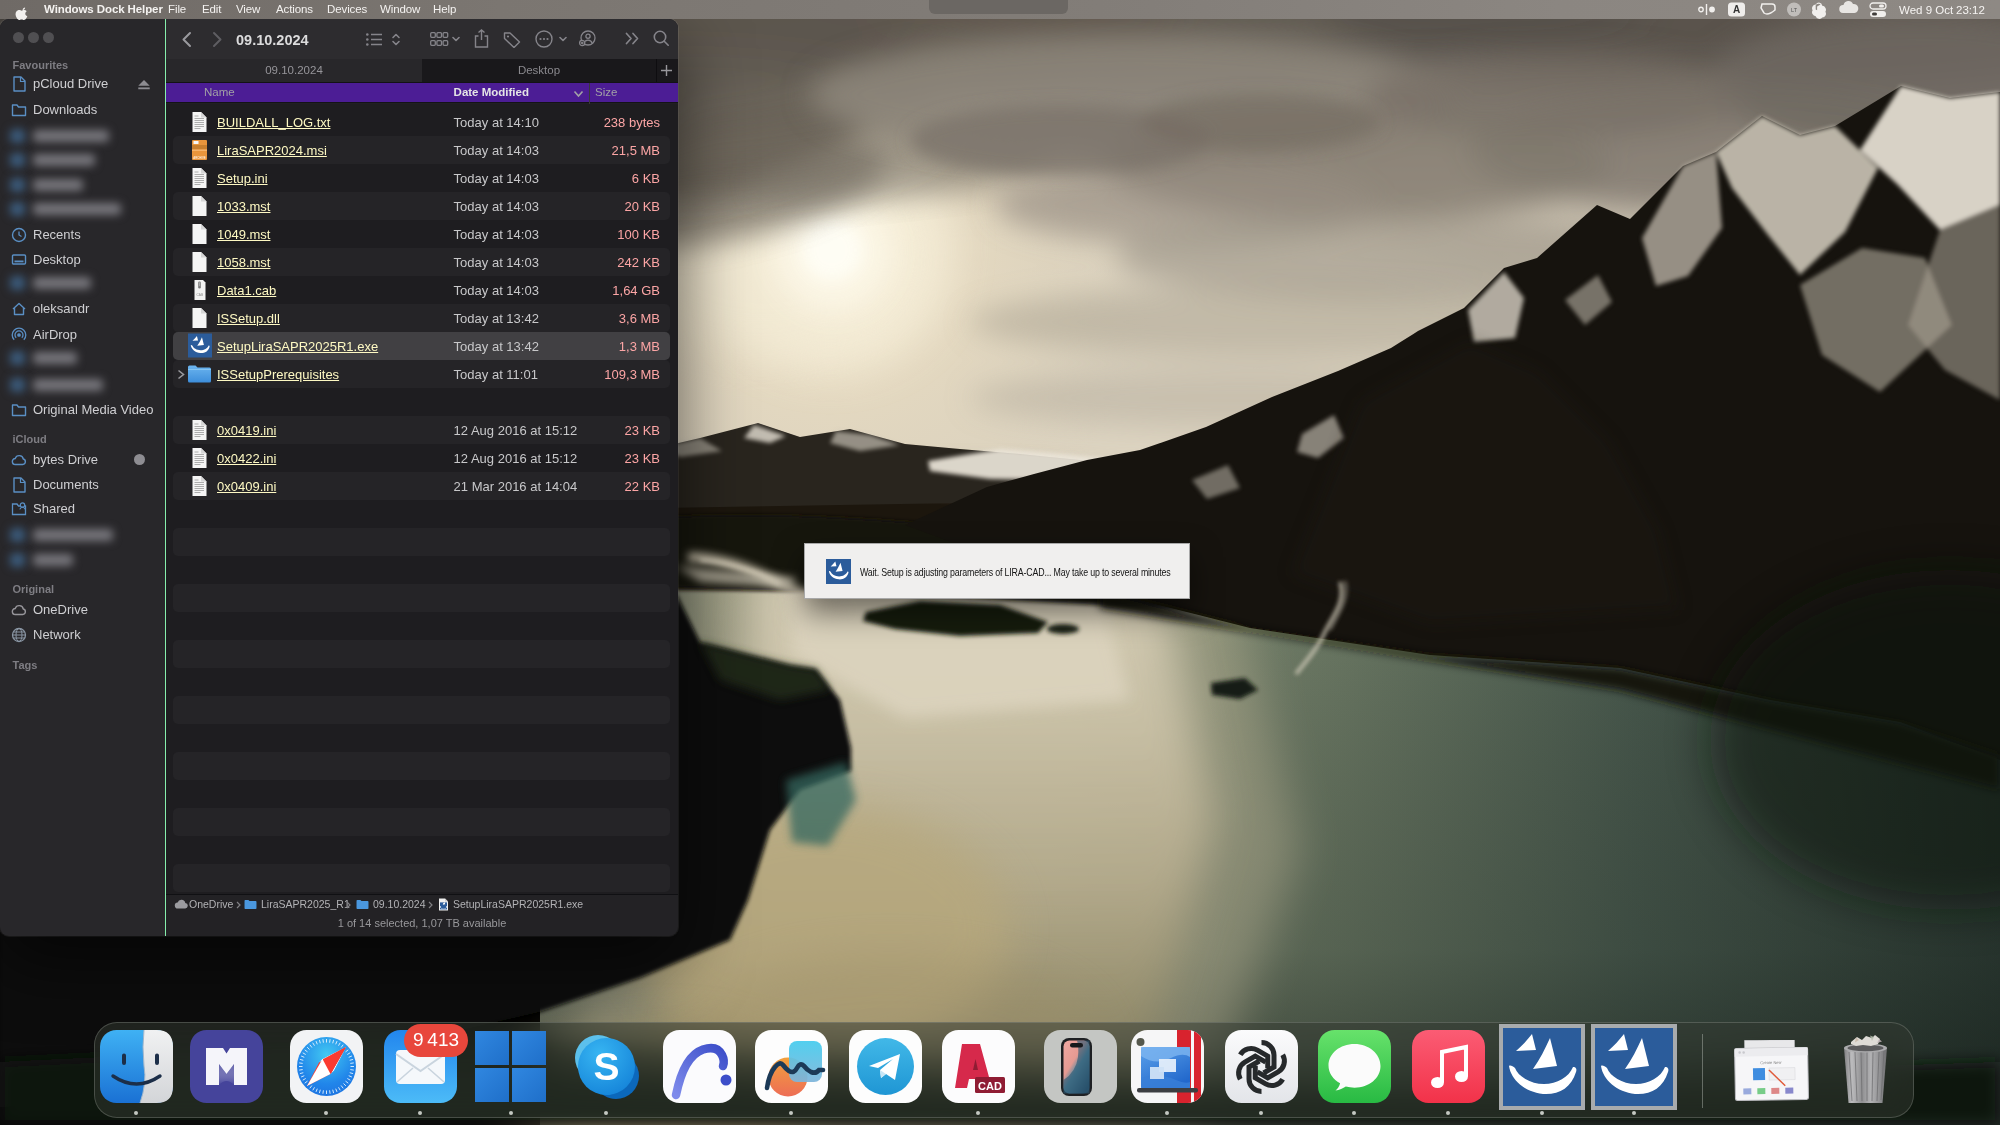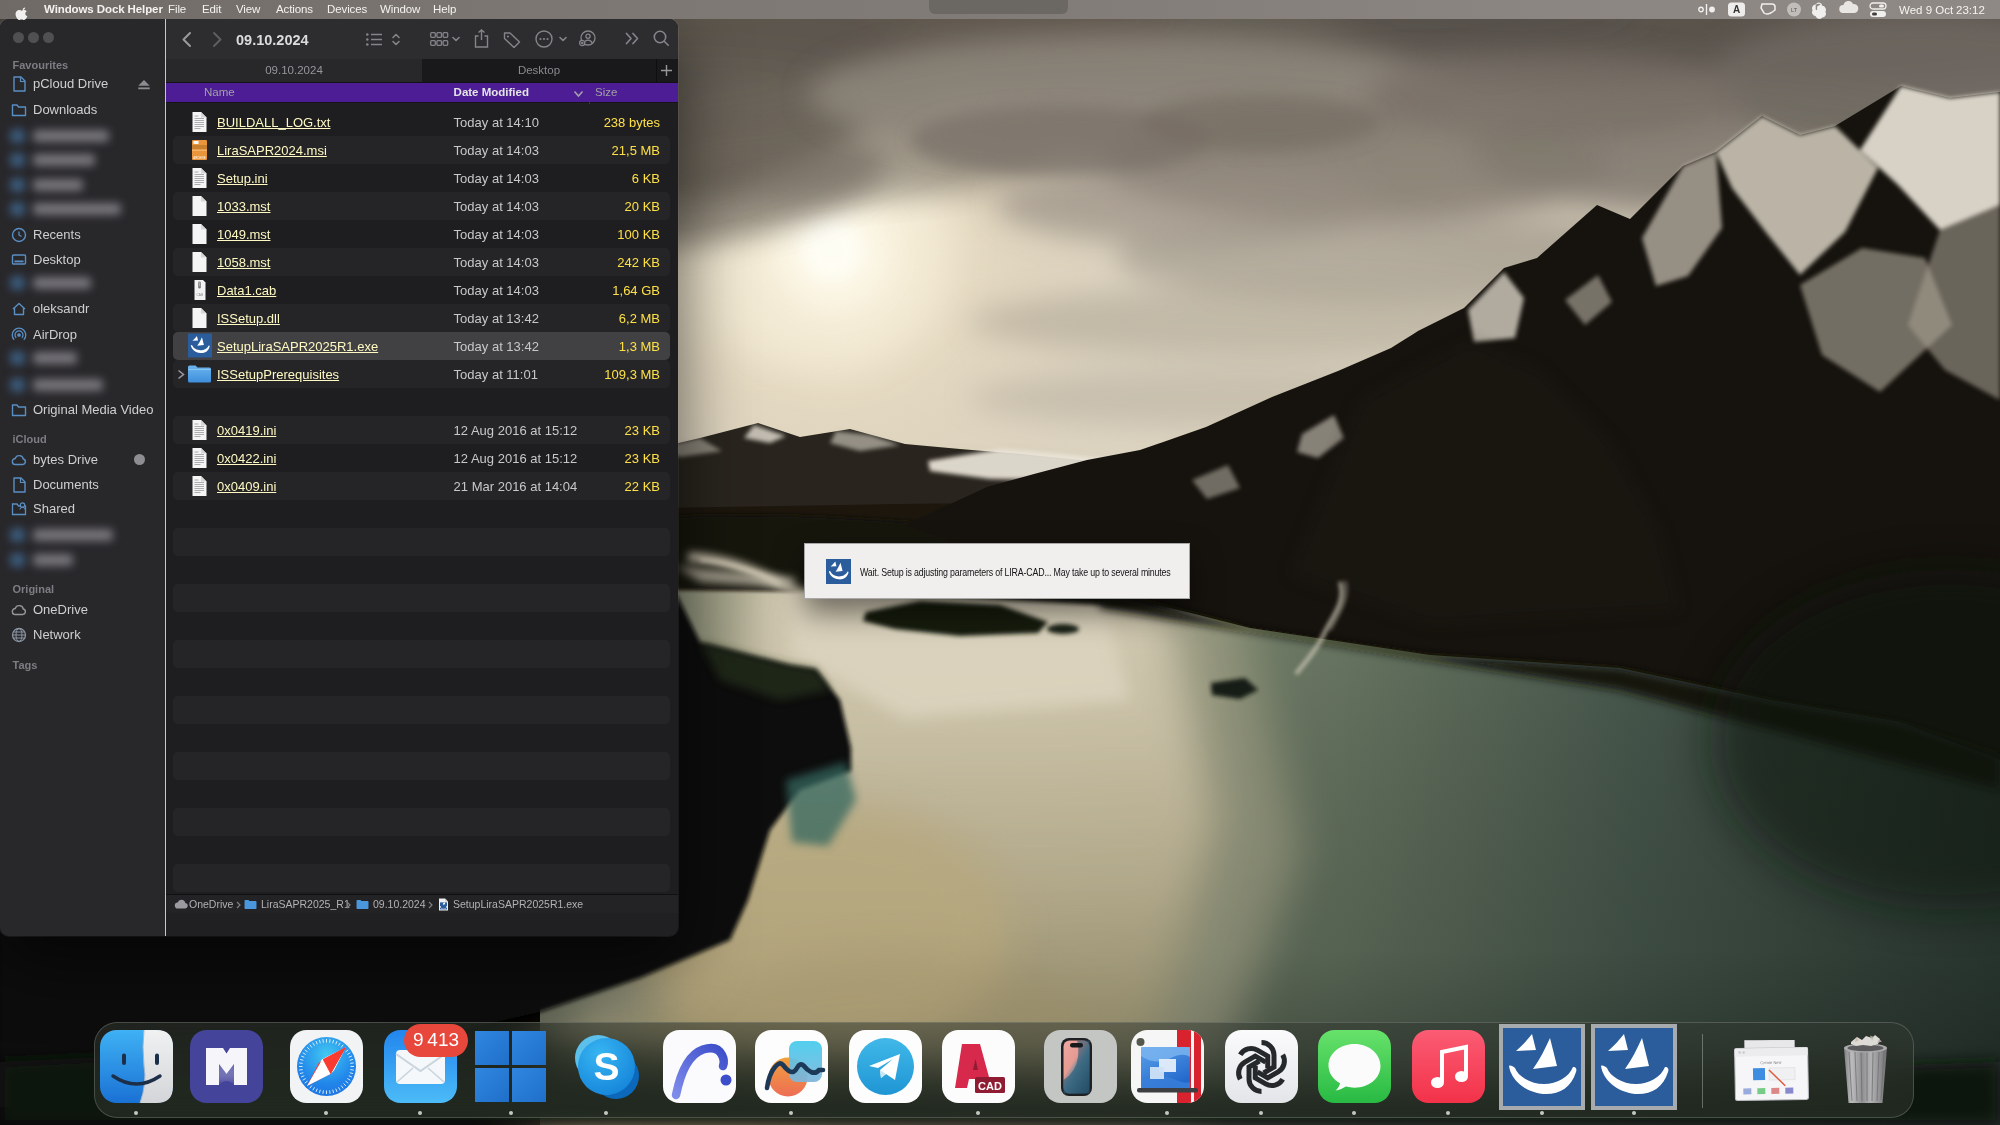--- a/index.html
+++ b/index.html
@@ -30,21 +30,21 @@
   .tab2 { position:absolute; left:257px; top:0; width:232px; height:23px; background:#19181b; color:#8a898e;
      font-size:11.5px; text-align:center; line-height:23px; }
   #hdr { position:absolute; left:166px; top:63px; width:512px; height:21px; background:#4c1d95;
      border-top:1px solid #131216; border-bottom:1px solid #141317; font-size:11.5px; color:#a2a1a6; }
   #rows { position:absolute; left:166px; top:85px; width:512px; height:790px; background:#1e1d20; }
   .row { position:absolute; left:7px; width:497px; height:28px; border-radius:5px; }
   .rlight { background:#252427; }
   .rsel { background:#414043; }
   .rname { position:absolute; left:44px; top:7px; font-size:13px; color:#fef9c3; white-space:nowrap;text-decoration:underline; }
   .rdate { position:absolute; left:280.6px; top:7px; font-size:13px; color:#c8c8ca; }
-  .rsize { position:absolute; right:10px; top:7px; font-size:13px; color:#fde047;margin-left:40px; }
+  .rsize { position:absolute; right:10px; top:7px; font-size:13px; color:#fca5a5;margin-left:40px; }
   .ric { position:absolute; left:16.5px; top:3px; width:19px; height:22px; }
   #pathbar { position:absolute; left:166px; bottom:23px; width:512px; height:19px; border-top:1px solid #101013;
      background:#232225; font-size:10.5px; color:#b2b2b5; }
   #statusbar { position:absolute; left:166px; bottom:0; width:512px; height:23px; background:#232225;
      font-size:11px; color:#98989b; text-align:center; line-height:20px; }
   .pbit { position:absolute; top:2px; white-space:nowrap; }
   
   #dialog { position:absolute; left:804px; top:543px; width:386px; height:56px; background:#f0efee;
      border:1px solid #a8a8a8; box-shadow:0 14px 30px rgba(0,0,0,.5); z-index:20; }
   #dialog .dtext { position:absolute; left:55px; top:22px; font-size:10.5px; color:#141414; white-space:nowrap; transform:scaleX(0.84); transform-origin:left center; letter-spacing:-0.2px; }
@@ -504,21 +504,21 @@
         <div class="rdate">Today at 14:03</div>
         <div class="rsize">1,64 GB</div>
       </div>
   <div class="row rlight" style="top:199.5px">
         <svg class="ric" viewBox="0 0 19 22">
           <path d="M2.5 1 H11 L16.5 6.5 V21 H2.5 Z" fill="#f5f5f5"></path>
           <path d="M11 1 L11 6.5 H16.5 Z" fill="#d6d6d6"></path>
         </svg>
         <div class="rname">ISSetup.dll</div>
         <div class="rdate">Today at 13:42</div>
-        <div class="rsize">6,2 MB</div>
+        <div class="rsize">3,6 MB</div>
       </div>
   <div class="row rsel" style="top:227.5px">
         <svg class="ric" style="left:15px;top:1.5px;width:24px;height:25px" viewBox="0 0 86 86">
           <rect width="86" height="86" fill="#2b5c9b"></rect>
           <path d="M 10,42 C 12,56 26,68 44,70 C 60,71 72,64 77,48 C 78,45 77,43 74,43 C 70,53 58,60 45,60 C 31,60 19,52 16,44 C 14,42 11,41 10,42 Z" fill="#fff"></path>
           <path d="M 32,9 C 27,15 22,21 16,26 L 36,25 Z" fill="#fff"></path>
           <path d="M 50,13 C 45,24 40,34 33,44 L 57,41 Z" fill="#fff"></path>
         </svg>
         <div class="rname">SetupLiraSAPR2025R1.exe</div>
         <div class="rdate">Today at 13:42</div>
@@ -610,20 +610,21 @@
       </svg>
   <svg class="pbit" style="left:272px;top:2.5px" width="11" height="13" viewBox="0 0 11 13">
         <path d="M1 .5h6l3 3v9H1z" fill="#f0f0f0"></path>
         <path d="M7 .5v3h3z" fill="#ccc"></path>
         <rect x="2" y="4.4" width="7" height="7" fill="#2b5c9b"></rect>
         <path d="M3 8.6 a2.7 1.5 0 1 0 5 0 l.8 -.5 a3.5 2.2 0 1 1 -6.6 0 z" fill="#fff"></path>
         <path d="M5.2 5.2 l1.6 -.9 .4 2 -2.4 .4z" fill="#fff"></path>
       </svg>
   <div class="pbit" style="left:287px;top:3px">SetupLiraSAPR2025R1.exe</div>
   </div>
+  <div id="statusbar">1 of 14 selected, 1,07 TB available</div>
 </div>
 
 <div id="dialog">
   <svg style="position:absolute;left:21px;top:15px" width="25" height="25" viewBox="0 0 86 86">
       <rect width="86" height="86" fill="#2b5c9b"></rect>
       <path d="M 10,42 C 12,56 26,68 44,70 C 60,71 72,64 77,48 C 78,45 77,43 74,43 C 70,53 58,60 45,60 C 31,60 19,52 16,44 C 14,42 11,41 10,42 Z" fill="#fff"></path>
       <path d="M 32,9 C 27,15 22,21 16,26 L 36,25 Z" fill="#fff"></path>
       <path d="M 50,13 C 45,24 40,34 33,44 L 57,41 Z" fill="#fff"></path>
     </svg>
   <div class="dtext">Wait. Setup is adjusting parameters of LIRA-CAD... May take up to several minutes</div>

